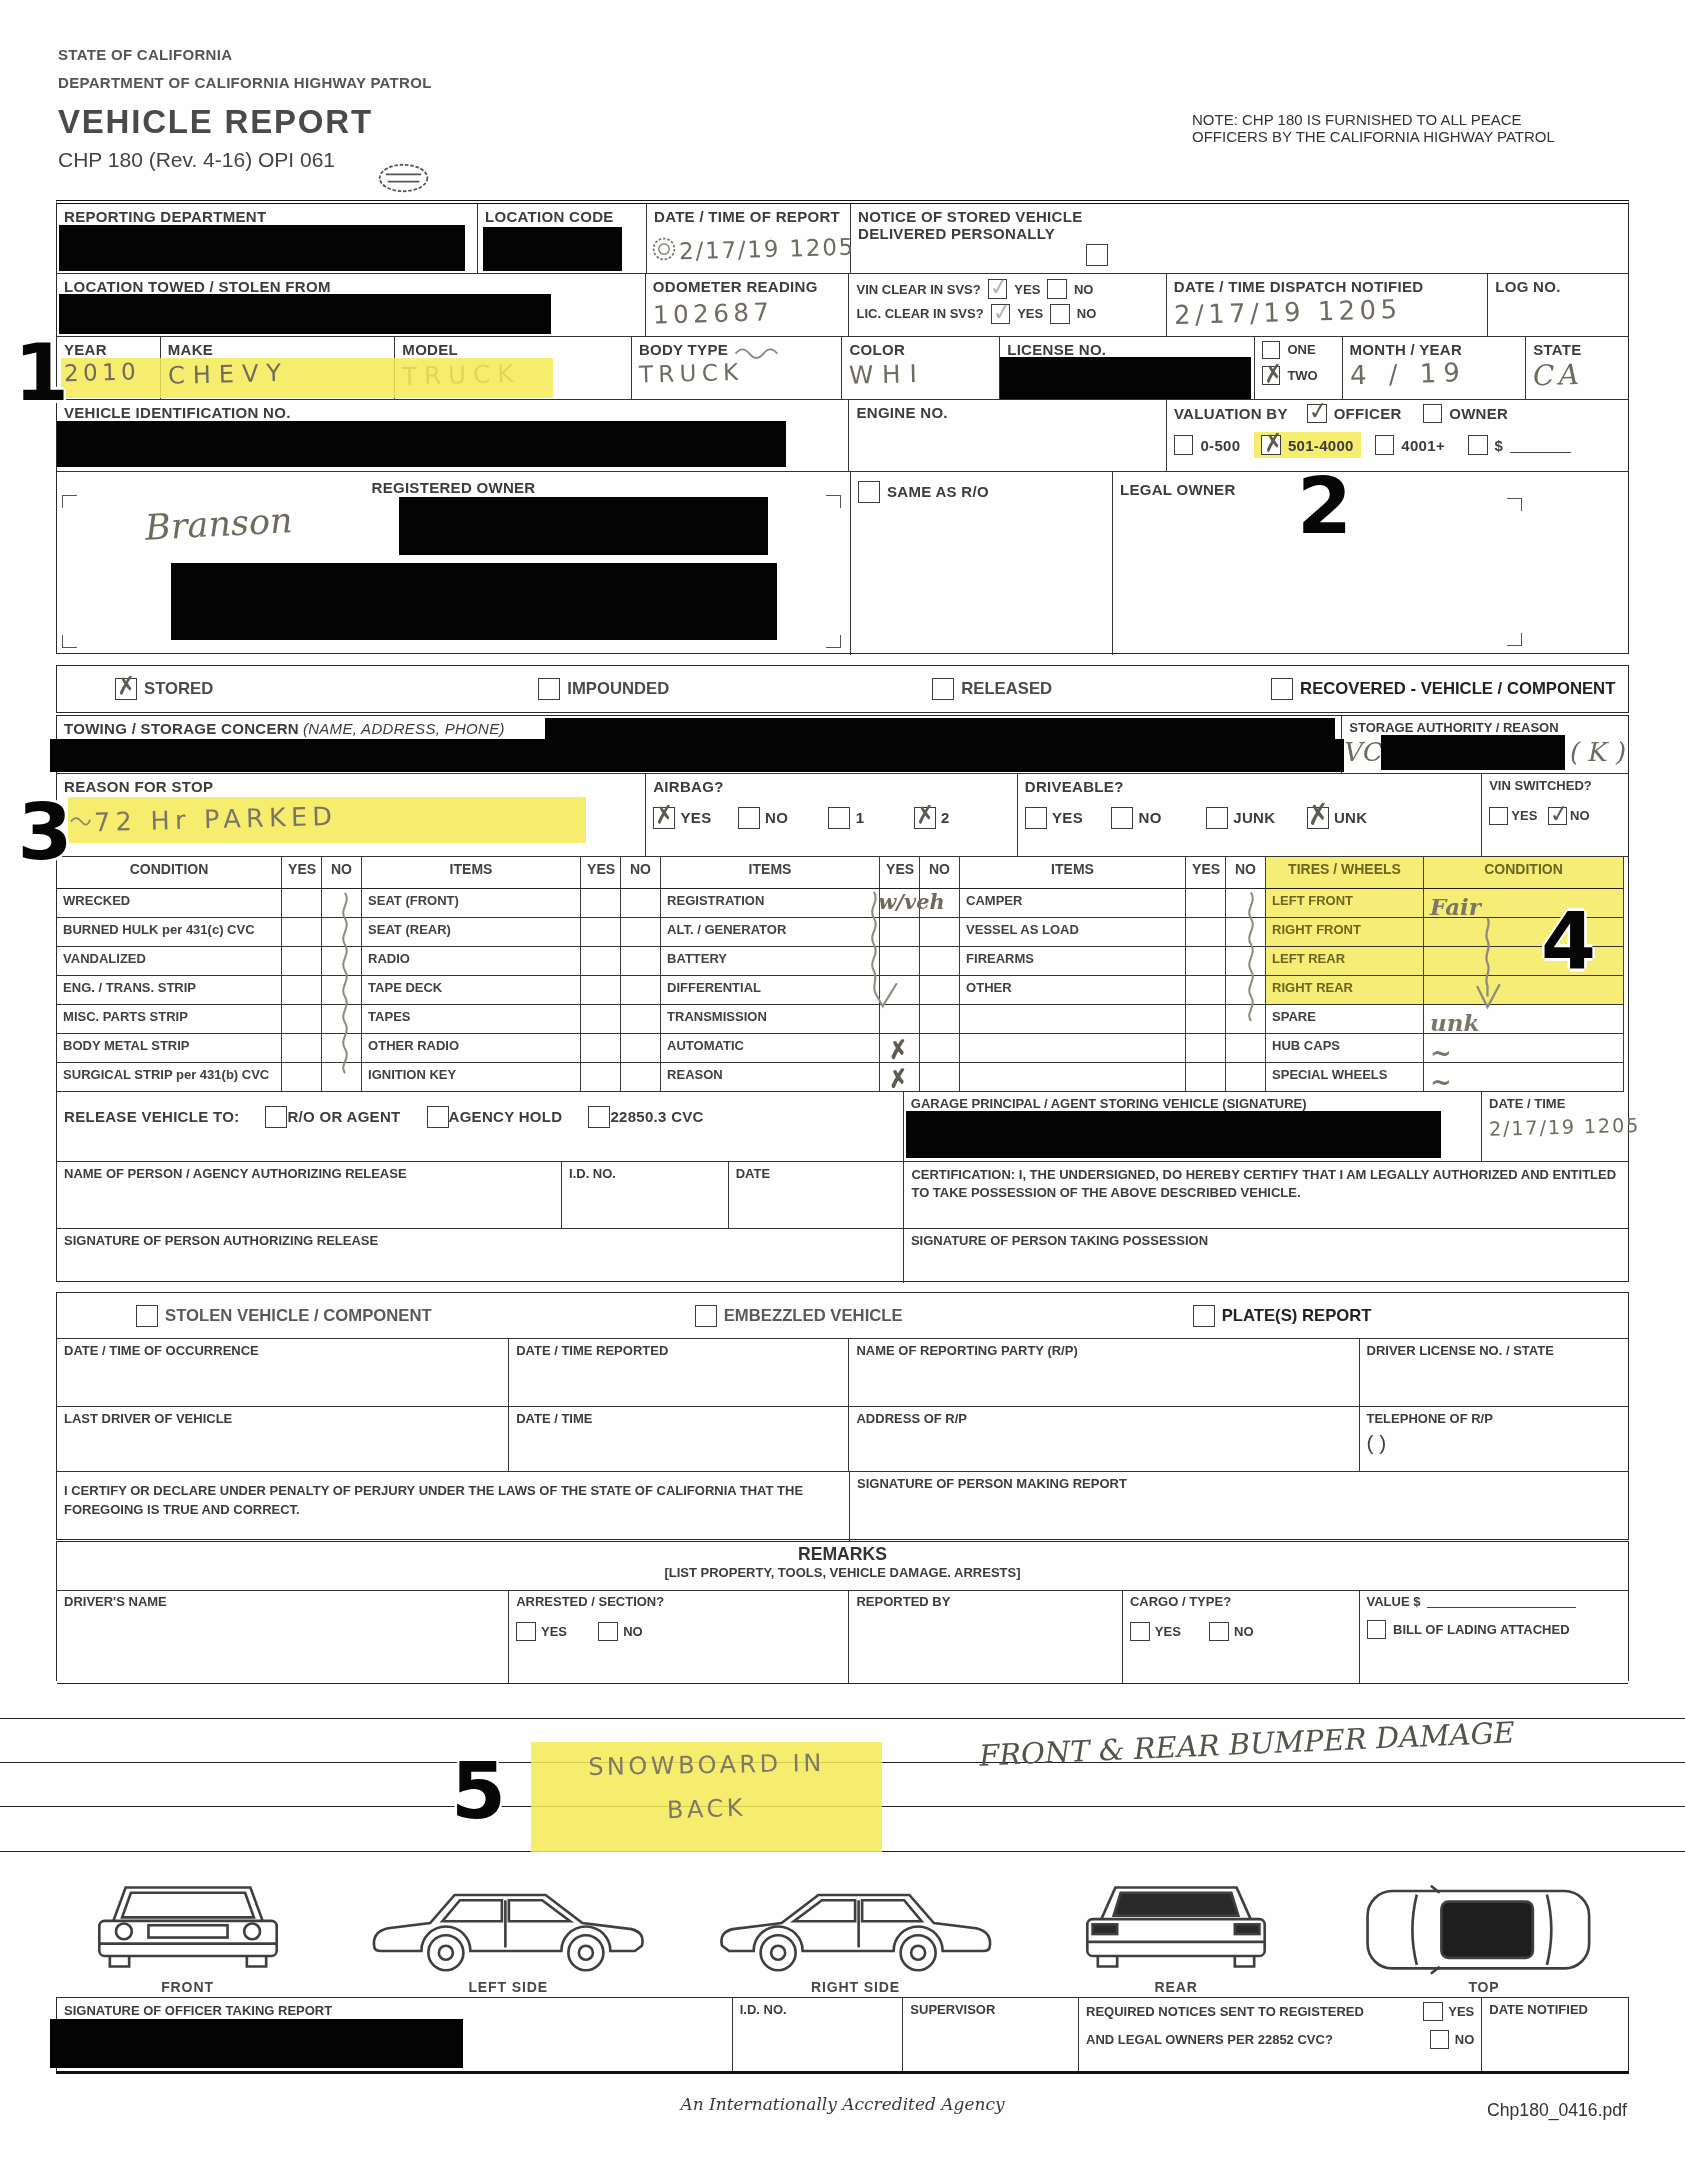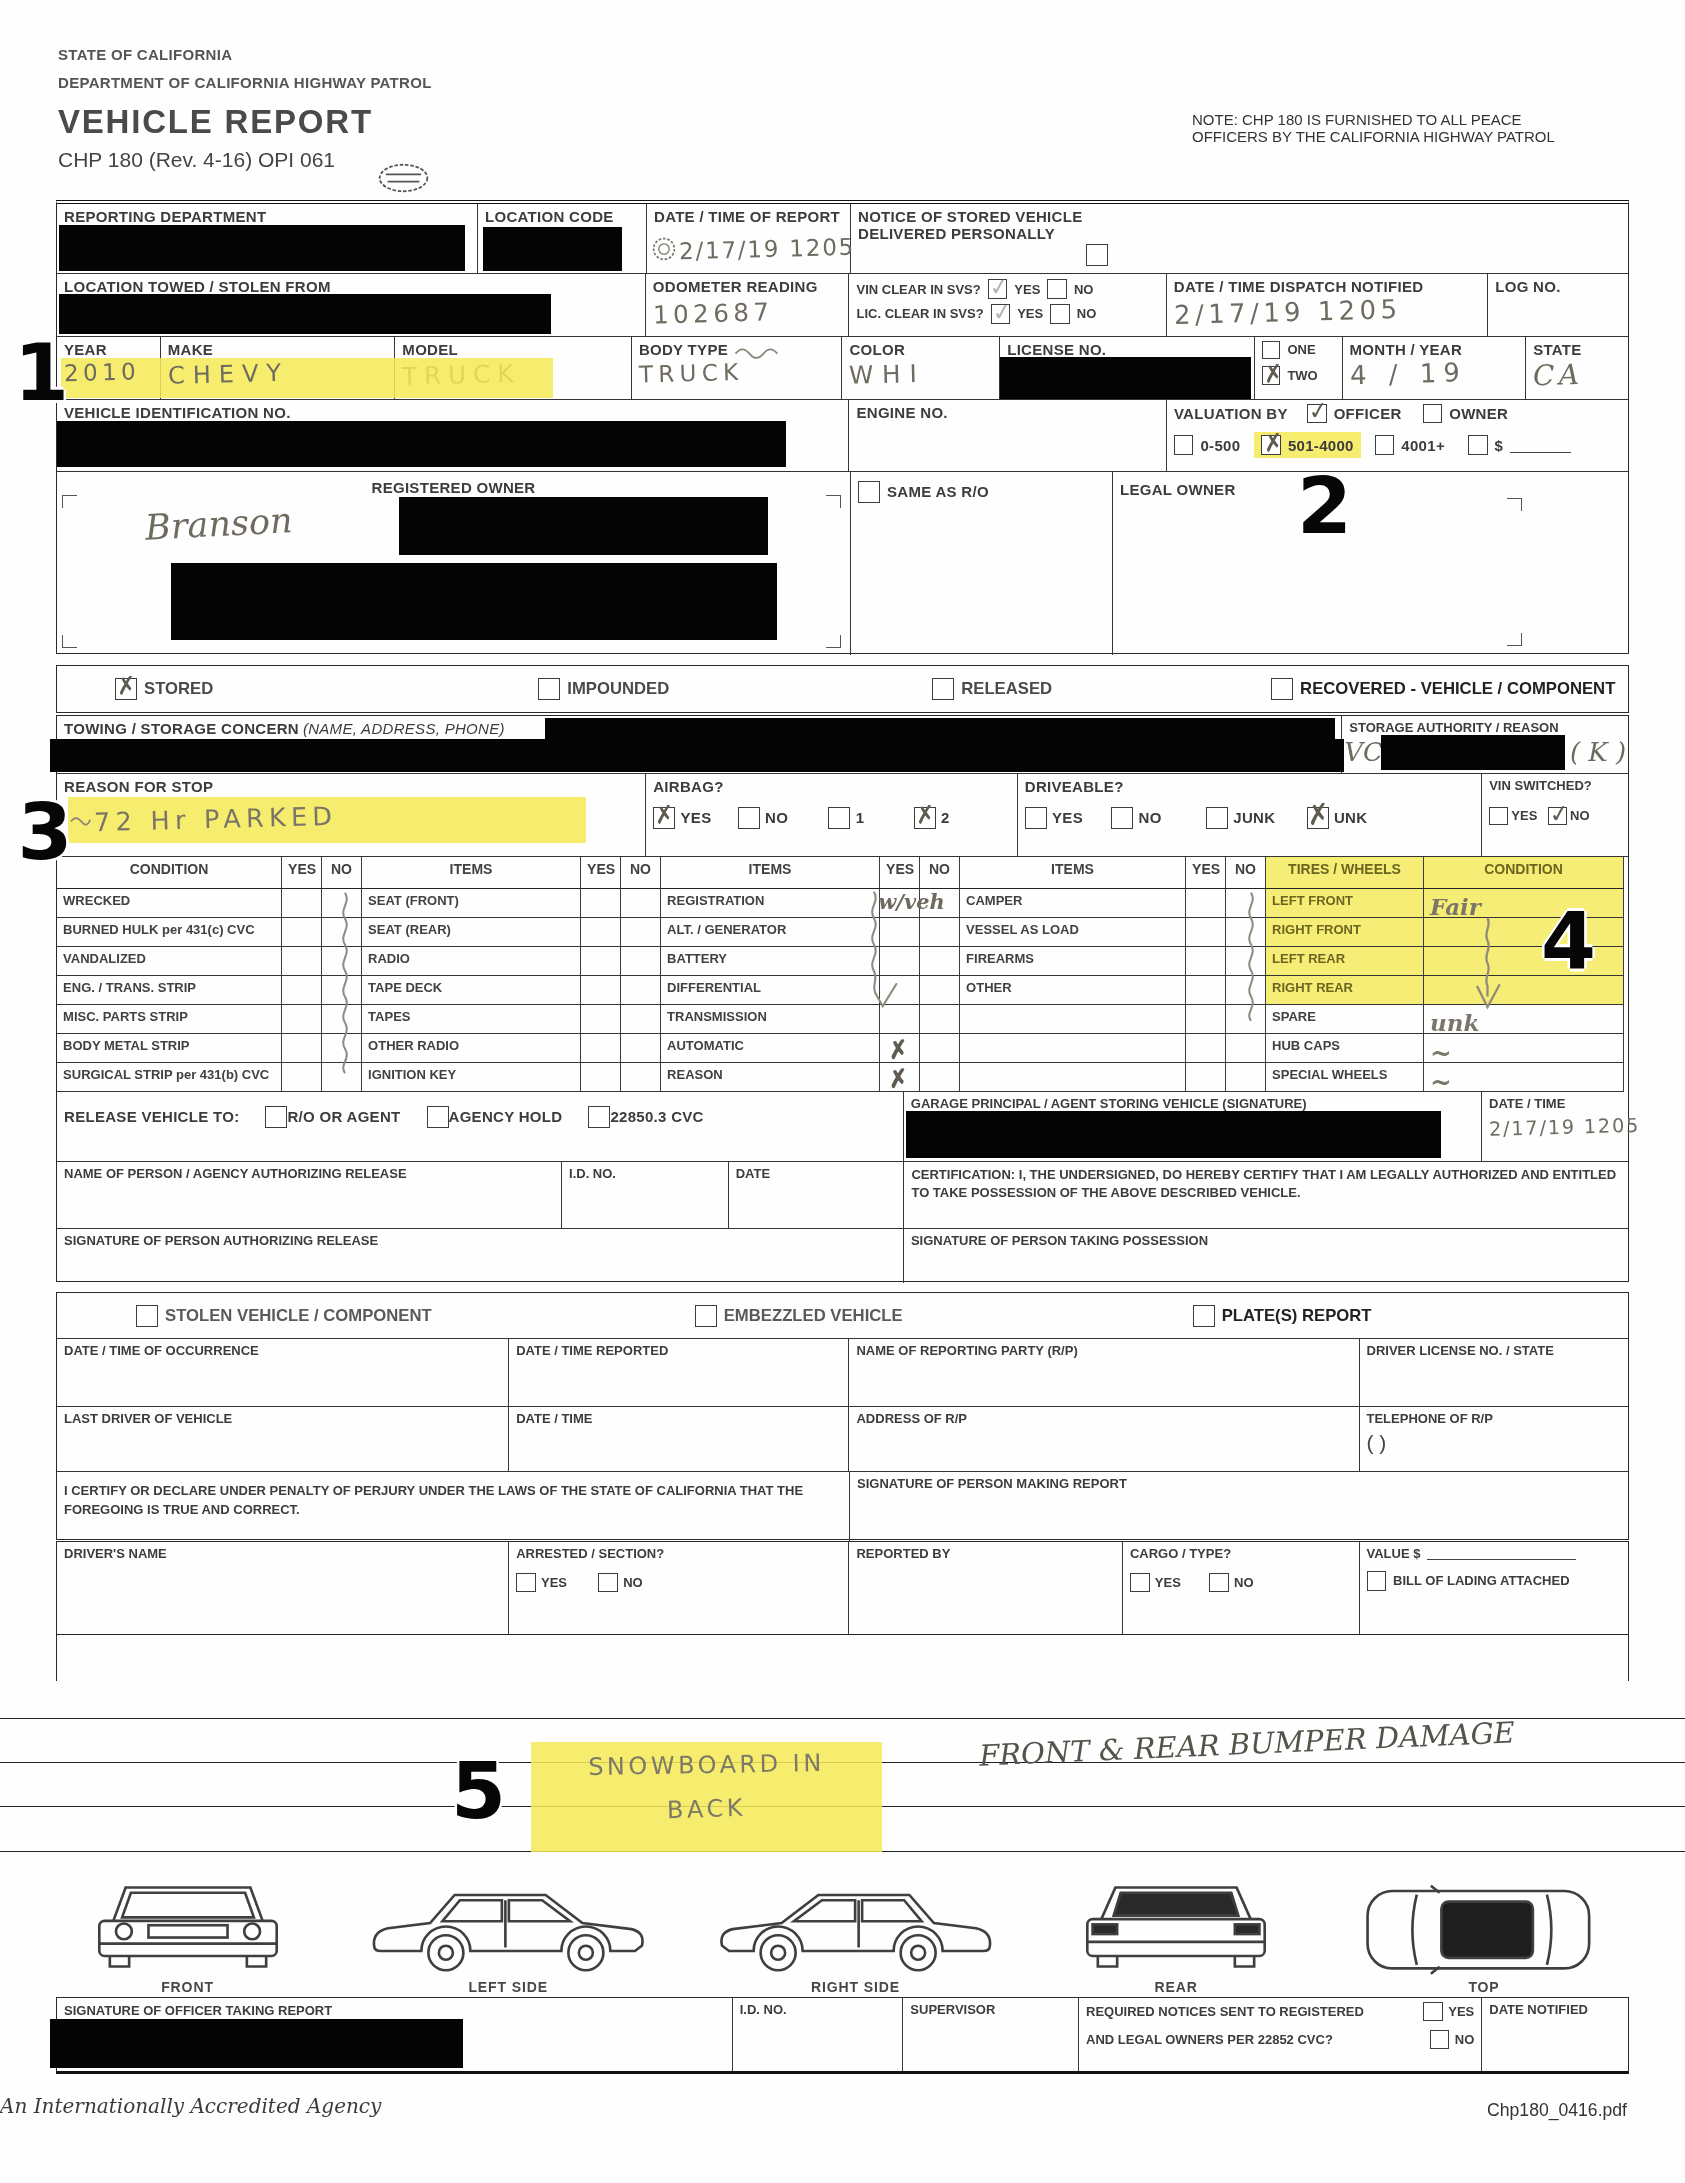--- a/index.html
+++ b/index.html
@@ -598,20 +598,24 @@
       <div class="c" style="width:794px;">
         <div class="lbl-s" style="line-height:1.5;margin-top:5.3px;">I CERTIFY OR DECLARE UNDER PENALTY OF PERJURY UNDER THE LAWS OF THE STATE OF CALIFORNIA THAT THE FOREGOING IS TRUE AND CORRECT.</div>
       </div>
       <div class="c" style="width:779px;">
         <div class="lbl-s">SIGNATURE OF PERSON MAKING REPORT</div>
       </div>
     </div>
   </div>
 
   <div class="sec" style="top:1541px;height:140px;border-bottom:none;">
+    <div class="bb" style="height:46px;text-align:center;">
+      <div style="font-size:17.6px;font-weight:900;color:#333;margin-top:1.8px;">REMARKS</div>
+      <div class="lbl-s">[LIST PROPERTY, TOOLS, VEHICLE DAMAGE. ARRESTS]</div>
+    </div>
     <div class="r" style="height:93px;border-bottom:1.8px solid #222;">
       <div class="c" style="width:453px;">
           <div class="lbl-s">DRIVER'S NAME</div>
         </div>
       <div class="c" style="width:341px;">
         <div class="lbl-s">ARRESTED / SECTION?</div>
         <div class="cbrow" style="margin-top:12.3px;gap:5.3px;">
           <span class="cb" style="width:17.6px;height:17.6px;">
               <span class="mk"></span>
             </span>
@@ -773,21 +777,21 @@
           <span class="lbl-s">NO</span>
             </span>
         </div>
       </div>
       <div class="c" style="width:146px;">
         <div class="lbl-s">DATE NOTIFIED</div>
       </div>
     </div>
   </div>
 
-  <div style="position:absolute;left:0;top:2094px;width:1685px;font-family:'DejaVu Serif',serif;font-style:italic;font-size:20px;color:#3b3b3b;">An Internationally Accredited Agency</div>
+  <div style="position:absolute;left:0;top:2094px;width:1685px;text-align:center;font-family:'DejaVu Serif',serif;font-style:italic;font-size:17px;color:#3b3b3b;">An Internationally Accredited Agency</div>
   <div style="position:absolute;right:58px;top:2100px;font-size:17.6px;color:#333;">Chp180_0416.pdf</div>
 
   <svg class="ov" style="left:332px;top:890px;" width="26" height="191" viewBox="0 0 30 218">
     <path d="M15 2 c7 12 -7 18 0 30 c7 12 -7 18 0 30 c7 12 -7 18 0 30 c7 12 -7 18 0 30 c7 12 -7 18 0 30 c7 12 -7 18 0 30 c7 12 -7 18 0 28" fill="none" stroke="#908c80" stroke-width="2.4"></path>
   </svg>
   <svg class="ov" style="left:858px;top:890px;" width="53" height="132" viewBox="0 0 60 150">
     <path d="M18 2 c7 12 -7 18 0 30 c7 12 -7 18 0 30 c7 12 -7 18 0 30 c5 10 -3 16 2 26 l8 14 l16 -26" fill="none" stroke="#908c80" stroke-width="2.4"></path>
   </svg>
   <svg class="ov" style="left:1238px;top:890px;" width="26" height="149" viewBox="0 0 30 170">
     <path d="M15 2 c7 12 -7 18 0 30 c7 12 -7 18 0 30 c7 12 -7 18 0 30 c7 12 -7 18 0 30 c7 12 -7 18 0 28" fill="none" stroke="#908c80" st="" stroke-width="2.4"></path>

